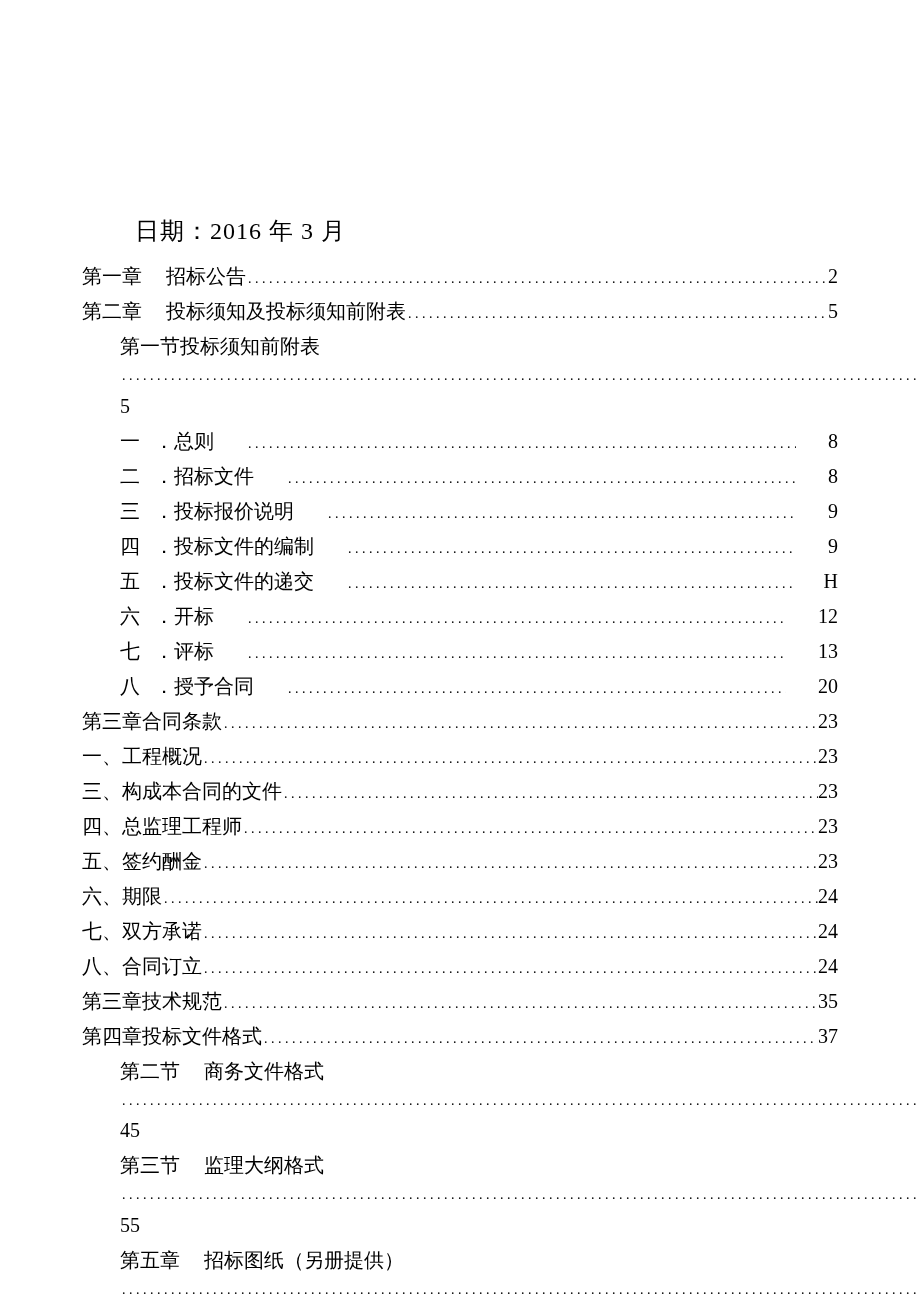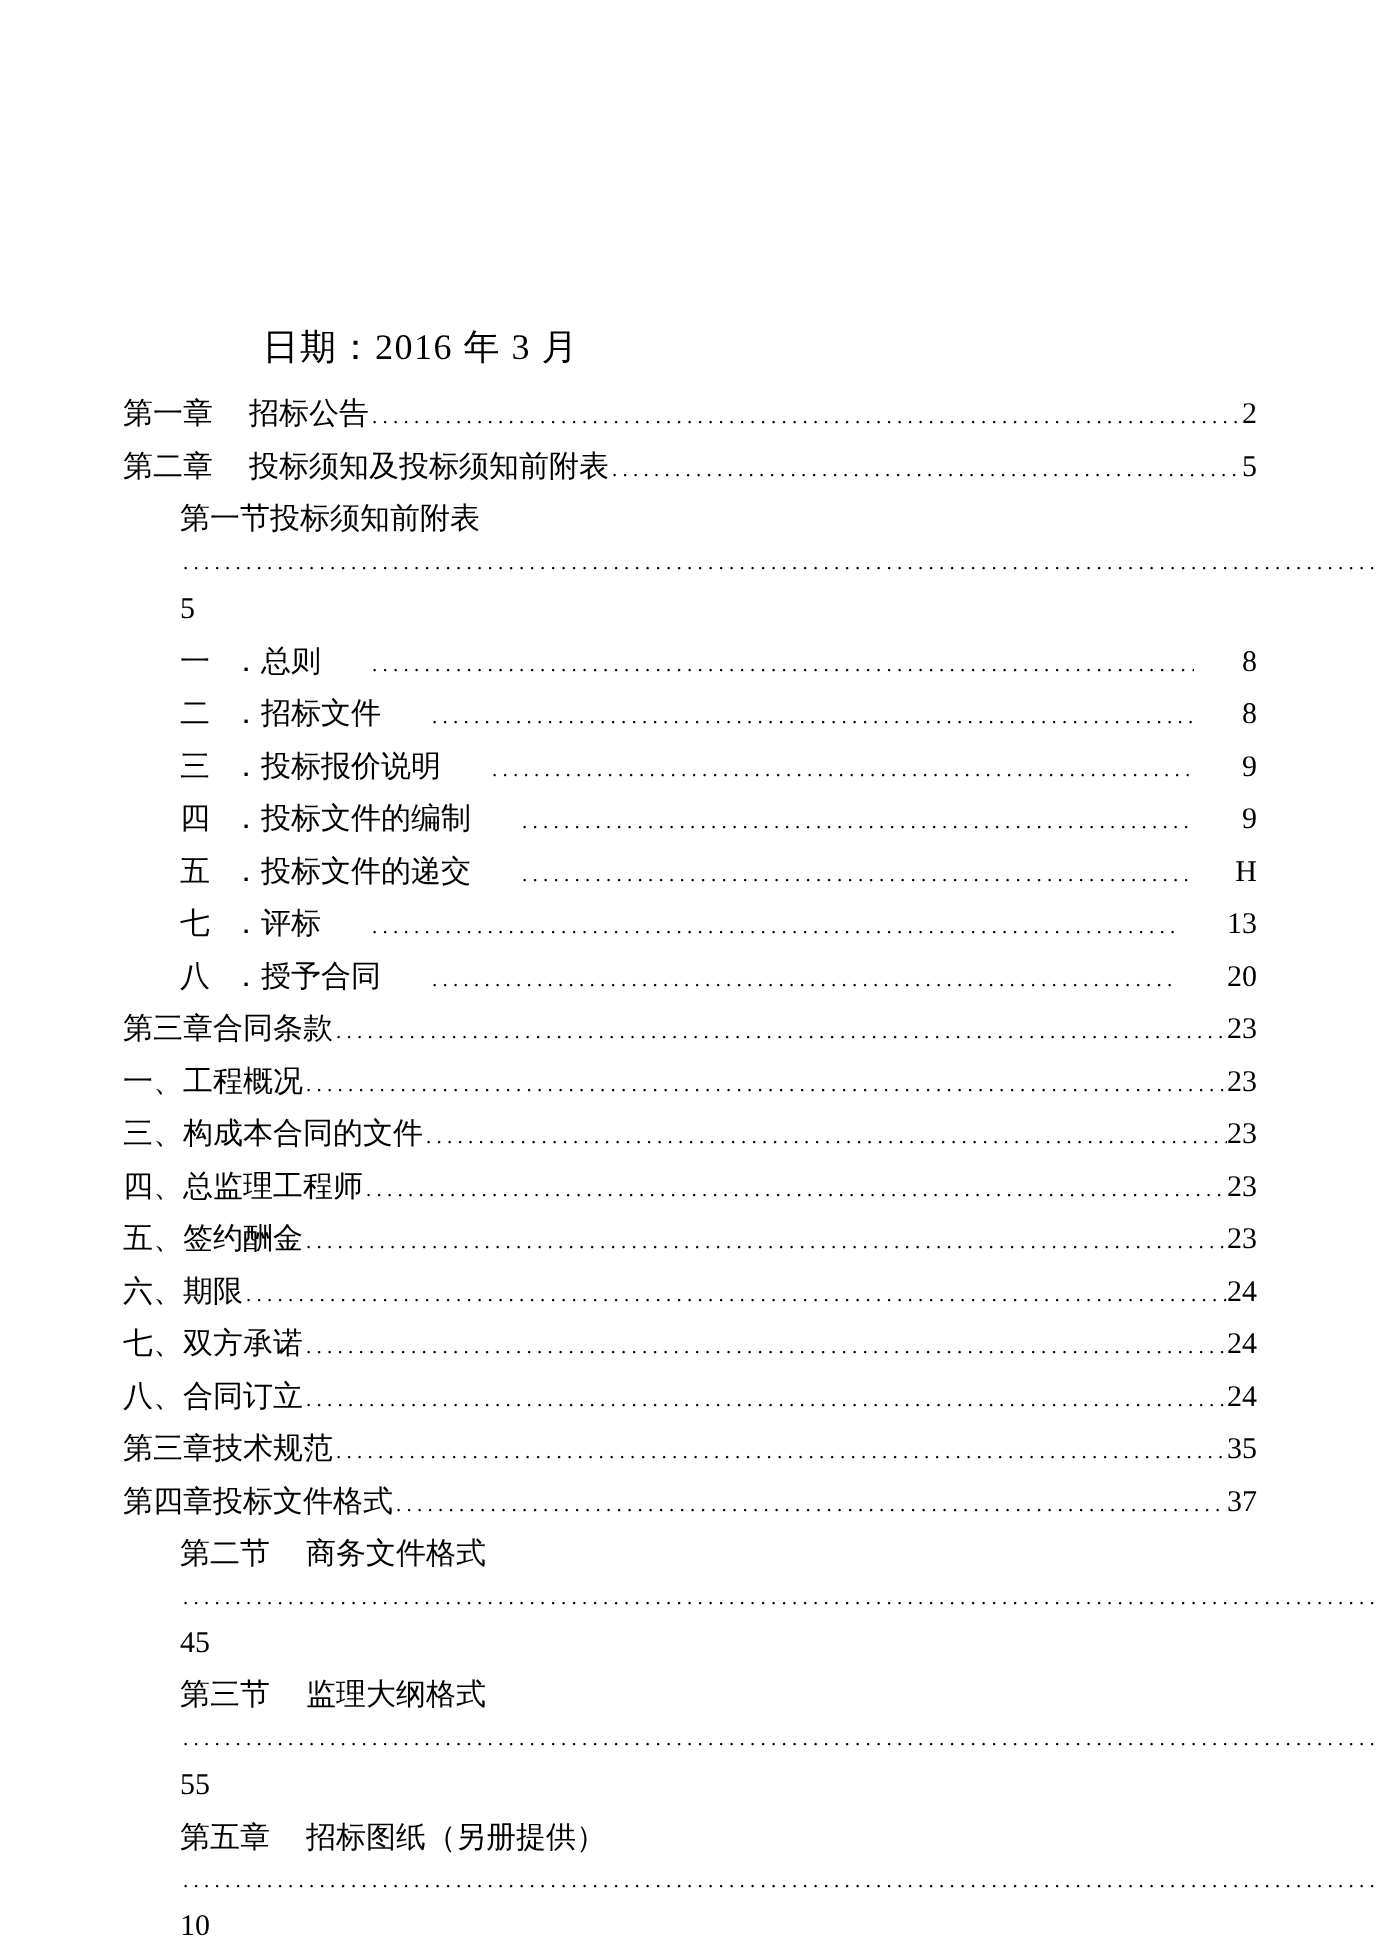--- a/index.html
+++ b/index.html
@@ -13,21 +13,21 @@
       background: #ffffff;
       font-family: "SimSun", "宋体", serif;
       color: #000000;
       padding-top: 215px;
       padding-left: 82px;
       padding-right: 82px;
     }
     .title {
       font-size: 24px;
       font-family: "SimSun", "宋体", serif;
-      margin-left: 93px;
+      margin-left: 53px;
       margin-bottom: 12px;
       letter-spacing: 1px;
     }
     .toc-line {
       display: flex;
       align-items: baseline;
       font-size: 20px;
       line-height: 1.75;
       white-space: nowrap;
     }
@@ -103,20 +103,25 @@
       <span class="toc-label"><span class="chapter-prefix">四</span><span class="sub-spacer"></span><span>．投标文件的编制</span></span>
       <span class="toc-dots"></span>
       <span class="toc-page">9</span>
     </div>
     <div class="toc-line indent-2">
       <span class="toc-label"><span class="chapter-prefix">五</span><span class="sub-spacer"></span><span>．投标文件的递交</span></span>
       <span class="toc-dots"></span>
       <span class="toc-page">H</span>
     </div>
     <div class="toc-line indent-2">
+      <span class="toc-label"><span class="chapter-prefix">六</span><span class="sub-spacer"></span><span>．开标</span></span>
+      <span class="toc-dots"></span>
+      <span class="toc-page">12</span>
+    </div>
+    <div class="toc-line indent-2">
       <span class="toc-label"><span class="chapter-prefix">七</span><span class="sub-spacer"></span><span>．评标</span></span>
       <span class="toc-dots"></span>
       <span class="toc-page">13</span>
     </div>
     <div class="toc-line indent-2">
       <span class="toc-label"><span class="chapter-prefix">八</span><span class="sub-spacer"></span><span>．授予合同</span></span>
       <span class="toc-dots"></span>
       <span class="toc-page">20</span>
     </div>
     <div class="toc-line indent-0">

